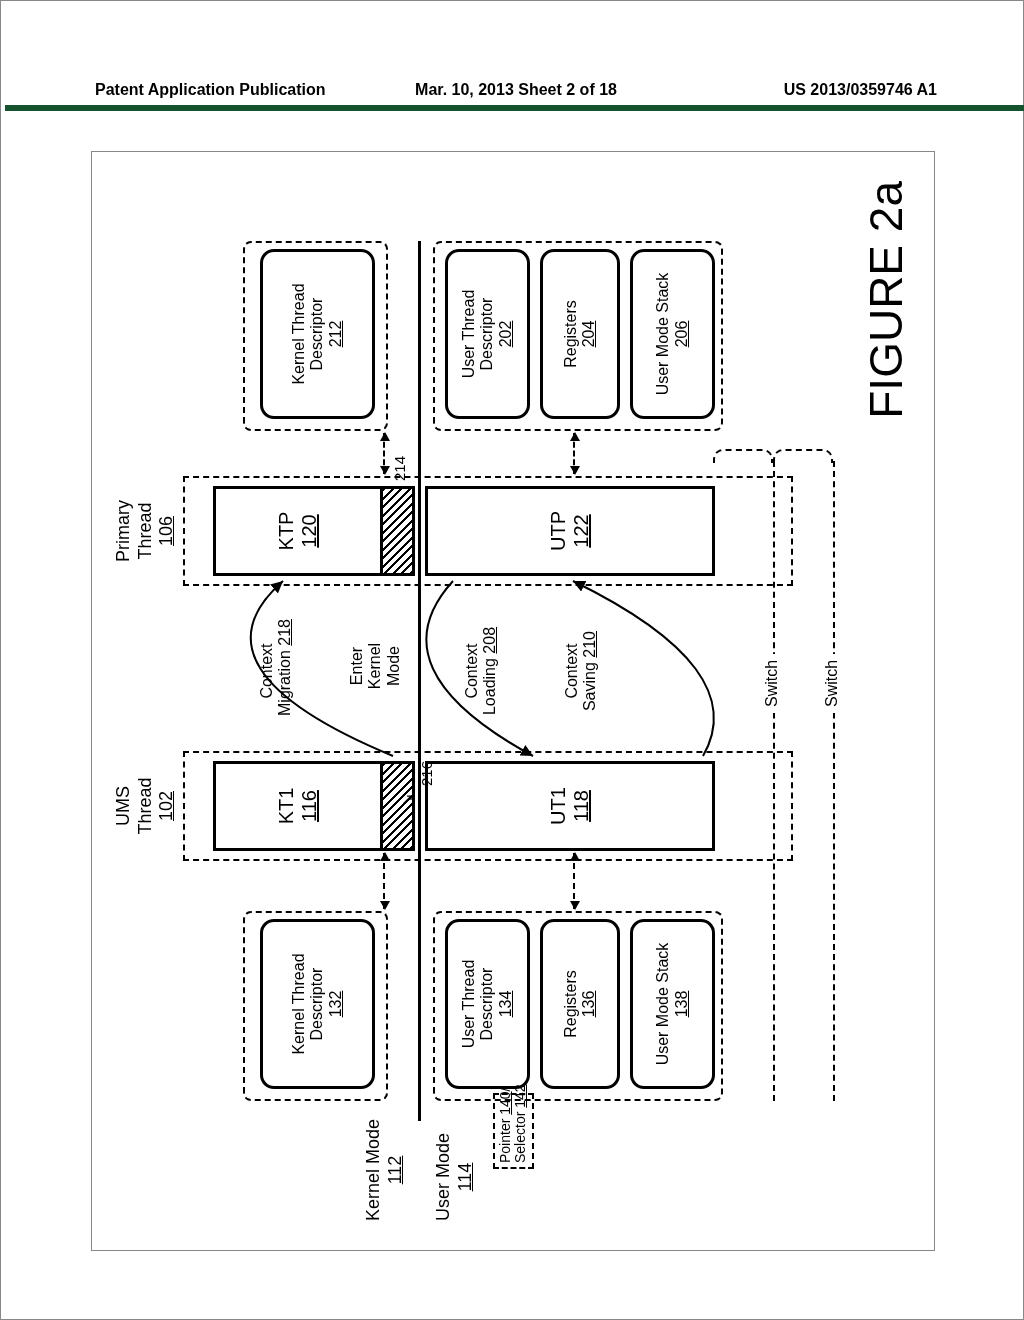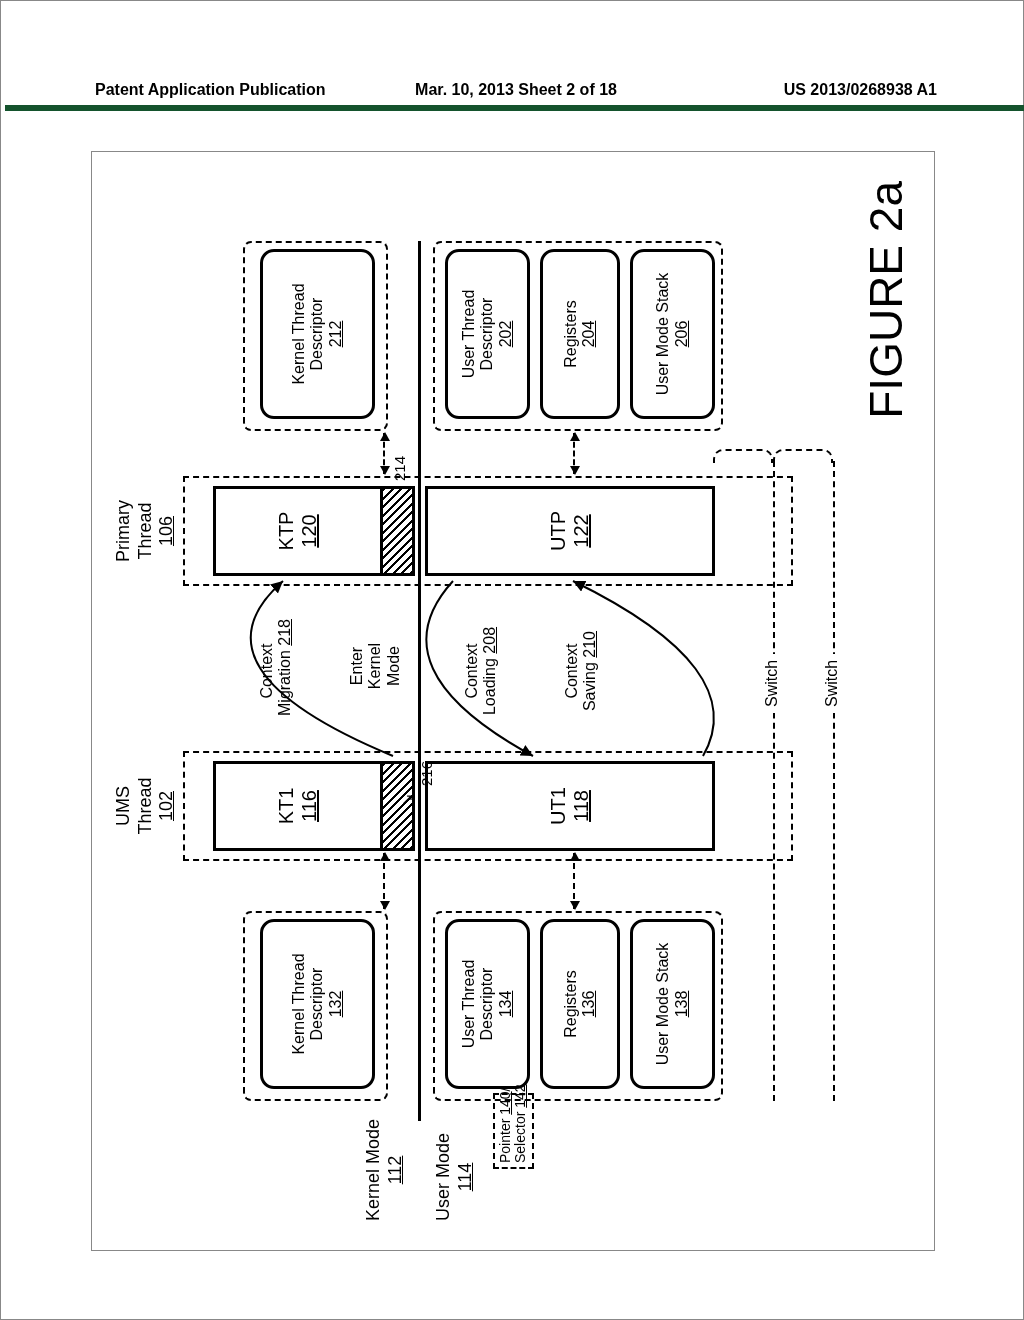--- a/index.html
+++ b/index.html
@@ -184,21 +184,21 @@
   svg.curve { position: absolute; overflow: visible; pointer-events: none; }
 </style>
 </head>
 <body>
 
 <div class="page">
 
   <div class="header">
     <div class="hdr-left">Patent Application Publication</div>
     <div class="hdr-center">Mar. 10, 2013  Sheet 2 of 18</div>
-    <div class="hdr-right">US 2013/0268938 A1</div>
+    <div class="hdr-right">US 2013/0359746 A1</div>
   </div>
 
   <div class="diagram-frame">
     <div class="diagram-rotated">
 
       <div class="fig-label">FIGURE 2a</div>
 
       <div class="mode-label" style="left:0px; top:250px;">
         <span>Kernel Mode</span><br>
         <span class="num">112</span>

